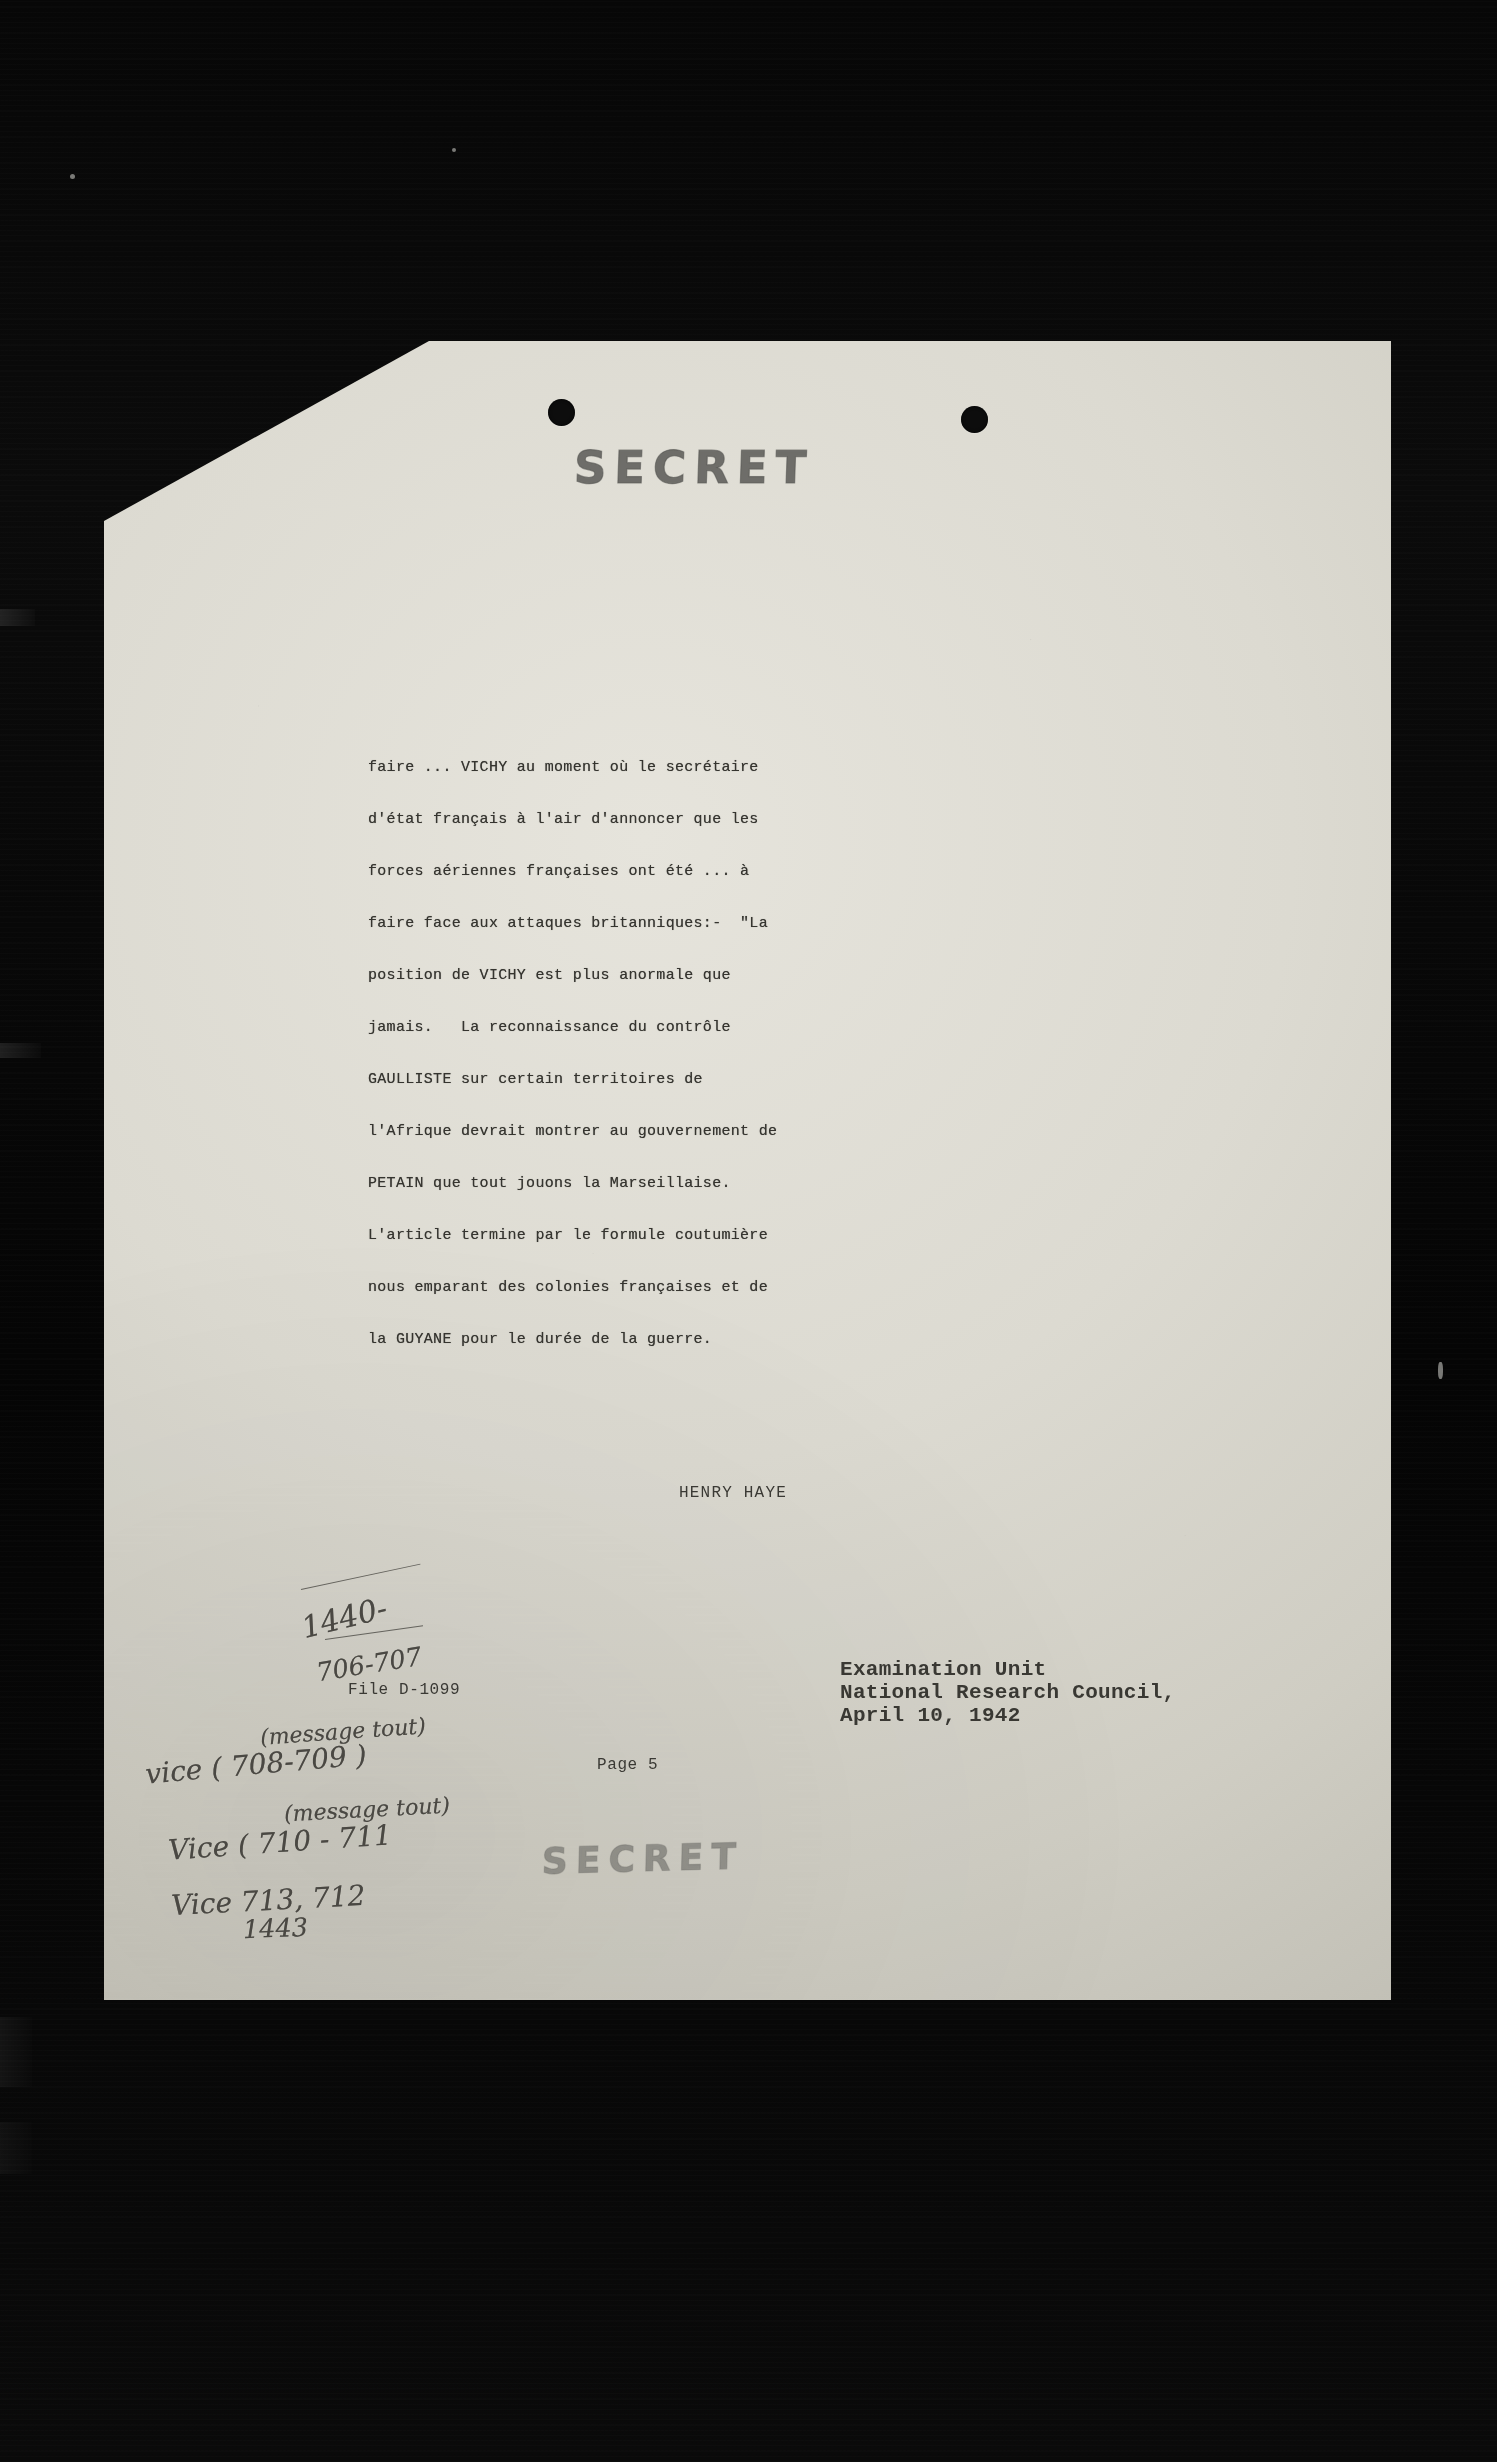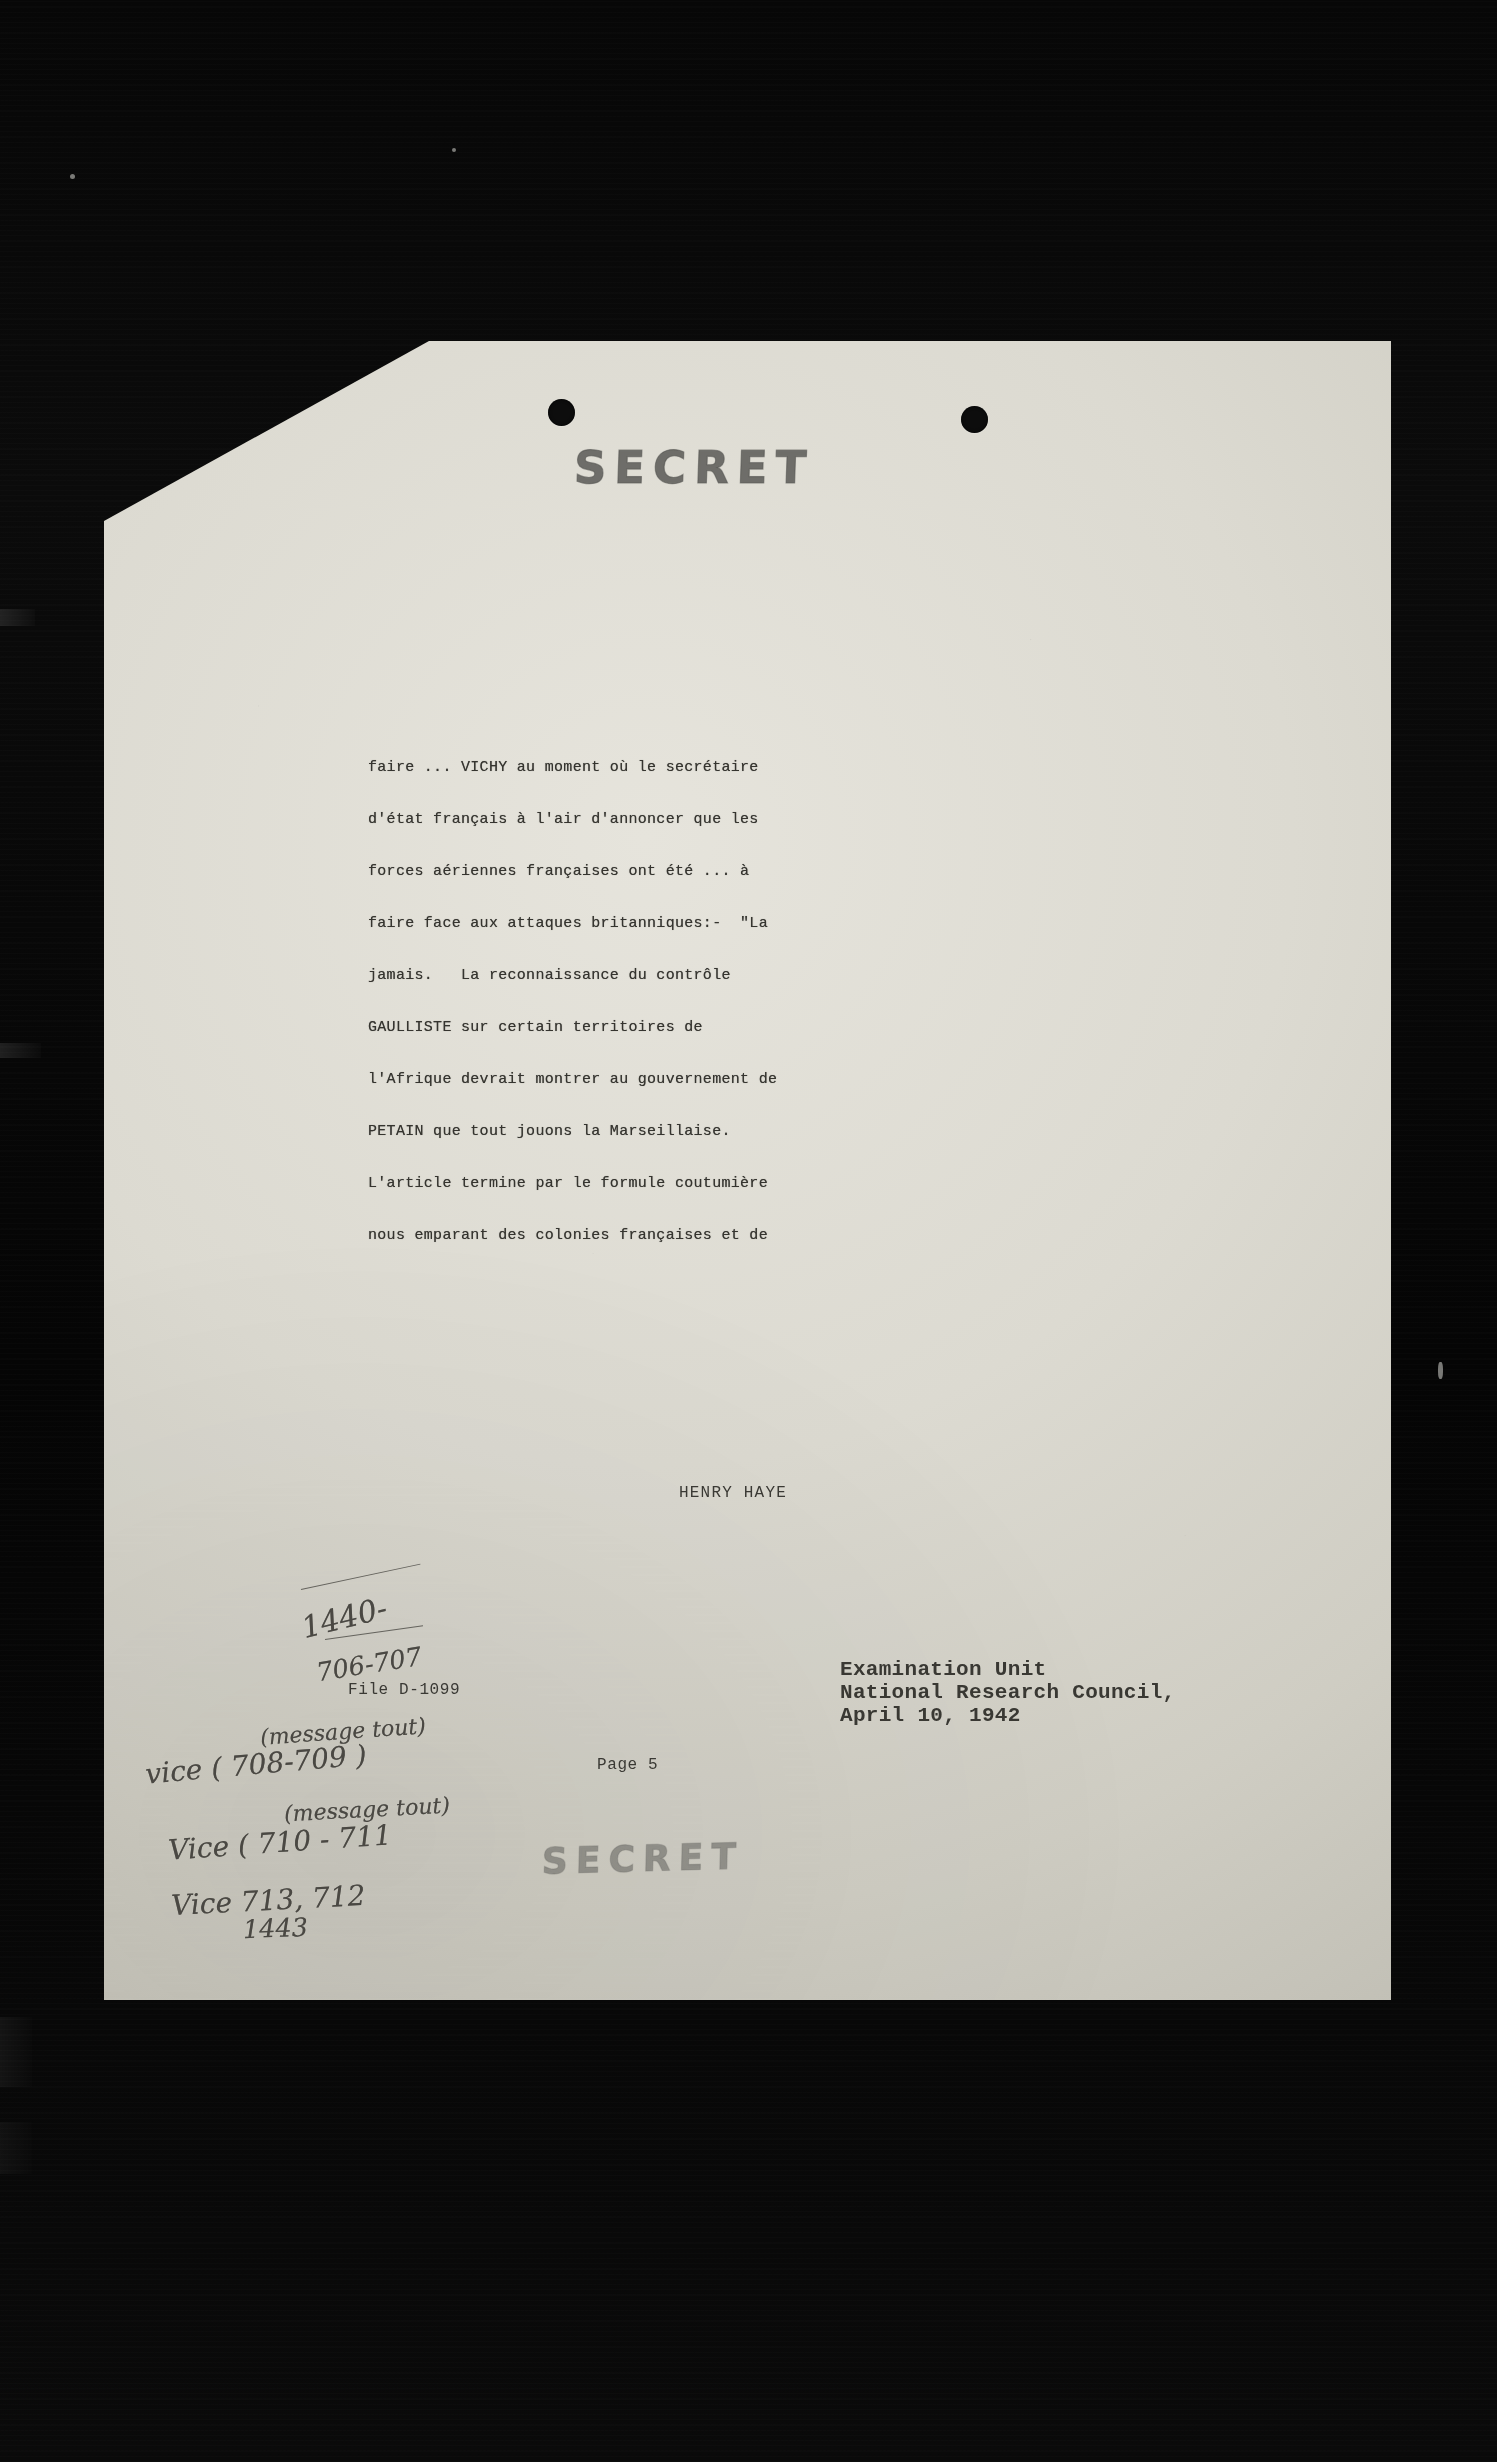--- a/index.html
+++ b/index.html
@@ -219,26 +219,28 @@
 
   <div class="stamp" id="stamp-top">SECRET</div>
 
   <div class="stamp" id="stamp-bottom">SECRET</div>
 
   <div id="body-text">
     <span class="ln">faire ... VICHY au moment où le secrétaire</span>
     <span class="ln">d'état français à l'air d'annoncer que les</span>
     <span class="ln">forces aériennes françaises ont été ... à</span>
     <span class="ln">faire face aux attaques britanniques:-  "La</span>
+    <span class="ln">position de VICHY est plus anormale que</span>
     <span class="ln">jamais.   La reconnaissance du contrôle</span>
     <span class="ln">GAULLISTE sur certain territoires de</span>
     <span class="ln">l'Afrique devrait montrer au gouvernement de</span>
     <span class="ln">PETAIN que tout jouons la Marseillaise.</span>
     <span class="ln">L'article termine par le formule coutumière</span>
     <span class="ln">nous emparant des colonies françaises et de</span>
+    <span class="ln">la GUYANE pour le durée de la guerre.</span>
   </div>
 
   <div id="signature">HENRY HAYE</div>
 
   <div id="file-ref">File D-1099</div>
   <div id="page-num">Page 5</div>
 
   <div id="issuer">
     <div>Examination Unit</div>
     <div>National Research Council,</div>

